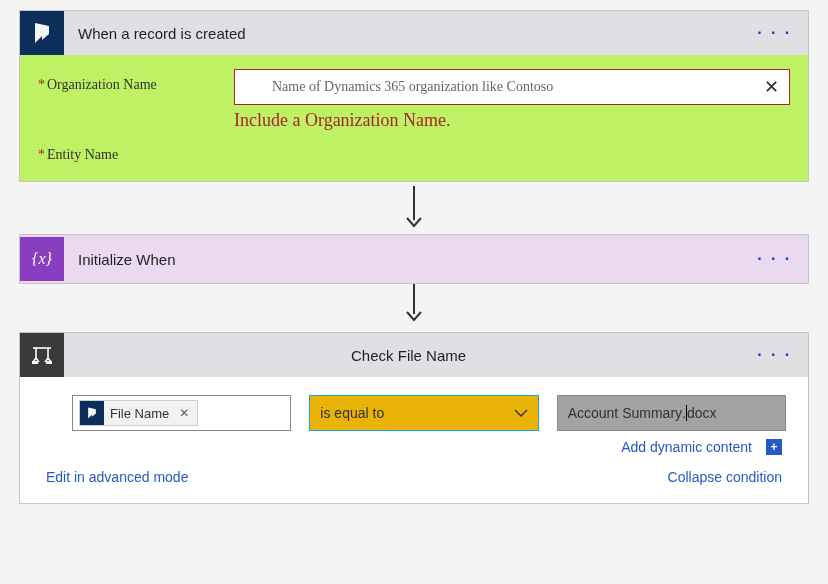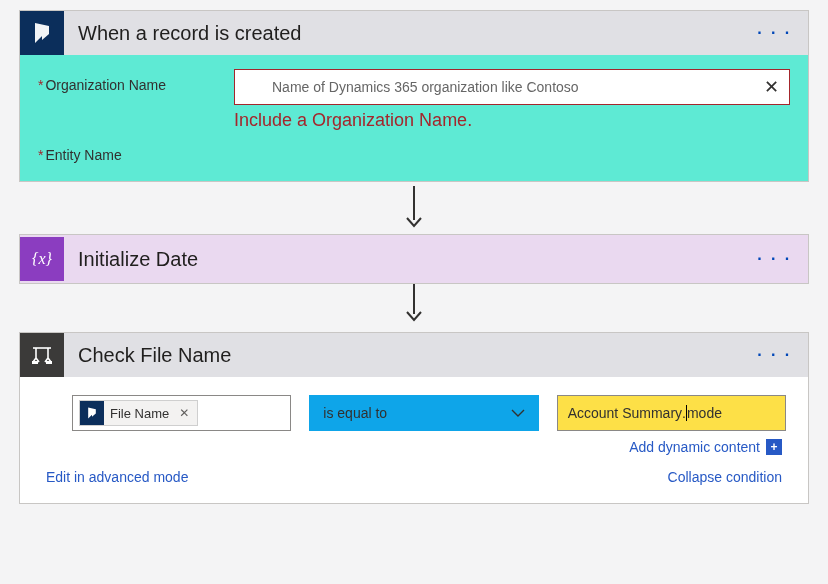--- a/index.html
+++ b/index.html
@@ -32,34 +32,35 @@
     display: flex;
     align-items: center;
     justify-content: center;
     flex-shrink: 0;
   }
   .step-icon.navy { background: #0b2e5b; }
   .step-icon.purple { background: #8b3dc0; }
   .step-icon.dark { background: #3b3a39; }
   .step-title {
     flex: 1 1 auto;
-    font-size: 20px;
+    font-size: 15px;
     color: #201f1e;
   }
   .step-menu {
     color: #0047b8;
     letter-spacing: 2px;
     font-size: 16px;
     font-weight: bold;
     cursor: pointer;
     padding: 0 4px;
   }
   .step-body {
     padding: 14px 18px 18px;
-    background: #5eead4;
+    background: #bef264;
+    font-family: Liberation Serif, serif;
   }
   .field-row {
     display: flex;
     align-items: flex-start;
     gap: 16px;
     margin-bottom: 8px;
   }
   .field-label {
     width: 180px;
     flex-shrink: 0;
@@ -107,20 +108,21 @@
     max-width: 790px;
     width: 790px;
     margin: 6px auto 0;
   }
   .small-step .step-header { height: 48px; }
   .condition-wrap {
     border: 1px solid #c8c6c4;
     background: #fff;
     margin: 0 auto;
     width: 790px;
+    text-align: center;
   }
   .cond-body {
     padding: 18px 22px 18px 22px;
   }
   .cond-row {
     display: flex;
     gap: 18px;
     align-items: center;
     justify-content: flex-start;
     padding-left: 30px;
@@ -152,51 +154,51 @@
     align-items: center;
     justify-content: center;
   }
   .token-chip .remove {
     margin-left: 4px;
     color: #605e5c;
     cursor: pointer;
     font-size: 12px;
   }
   .cond-select {
-    border: 4px solid #0ea5e9;
+    border: 1px solid #0ea5e9;
     height: 36px;
     width: 230px;
     display: flex;
     align-items: center;
     padding: 0 10px;
-    background: #0ea5e9;
+    background: #eab308;
   }
   .cond-value {
     border: 1px solid #8a8886;
     height: 36px;
     width: 230px;
     display: flex;
     align-items: center;
     padding: 0 10px;
-    background: #fde047;
+    background: #a3a3a3;
   }
   .cursor-bar {
     display: inline-block;
     width: 1px;
     height: 16px;
     background: #000;
     vertical-align: middle;
   }
   .cond-links {
     display: flex;
     justify-content: flex-end;
     margin-top: 8px;
     padding-right: 4px;
     align-items: center;
-    gap: 6px;
+    gap: 14px;
   }
   .link {
     color: #2759c5;
     font-size: 14px;
     cursor: pointer;
   }
   .plus-badge {
     width: 16px;
     height: 16px;
     background: #2759c5;
@@ -253,21 +255,21 @@
     <line x1="9" y1="0" x2="9" y2="34" stroke="#323130" stroke-width="2"></line>
     <path d="M2 32 L9 40 L16 32" stroke="#323130" stroke-width="2" fill="none"></path>
   </svg>
 </div>
 
 <div class="step-card small-step" style="margin-top:0;">
   <div class="step-header bg-lilac">
     <div class="step-icon purple">
       <span style="color:#fff;font-style:italic;font-family:serif;font-size:16px;">{<span style="font-style:italic;">x</span>}</span>
     </div>
-    <div class="step-title">Initialize Date</div>
+    <div class="step-title">Initialize When</div>
     <div class="step-menu">· · ·</div>
   </div>
 </div>
 
 <div class="arrow-down" style="margin-top:0;margin-bottom:10px;">
   <svg class="arrow-svg" width="18" height="38" viewBox="0 0 18 38">
     <line x1="9" y1="0" x2="9" y2="30" stroke="#323130" stroke-width="2"></line>
     <path d="M2 28 L9 36 L16 28" stroke="#323130" stroke-width="2" fill="none"></path>
   </svg>
 </div>
@@ -303,21 +305,21 @@
         <span class="chev" style="margin-left:auto;">
           <svg width="14" height="8" viewBox="0 0 14 8">
               <path d="M1 1 L7 7 L13 1" stroke="#323130" stroke-width="1.4" fill="none"></path>
             </svg>
         </span>
       </div>
       <div class="cond-value">
         <span>Account Summary</span>
           <span>.</span>
           <span class="cursor-bar"></span>
-          <span>mode</span>
+          <span>docx</span>
       </div>
     </div>
     <div class="cond-links">
       <span class="link">Add dynamic content</span>
       <span class="plus-badge">+</span>
     </div>
     <div class="bottom-row">
       <span class="link">Edit in advanced mode</span>
       <span class="link">Collapse condition</span>
     </div>

